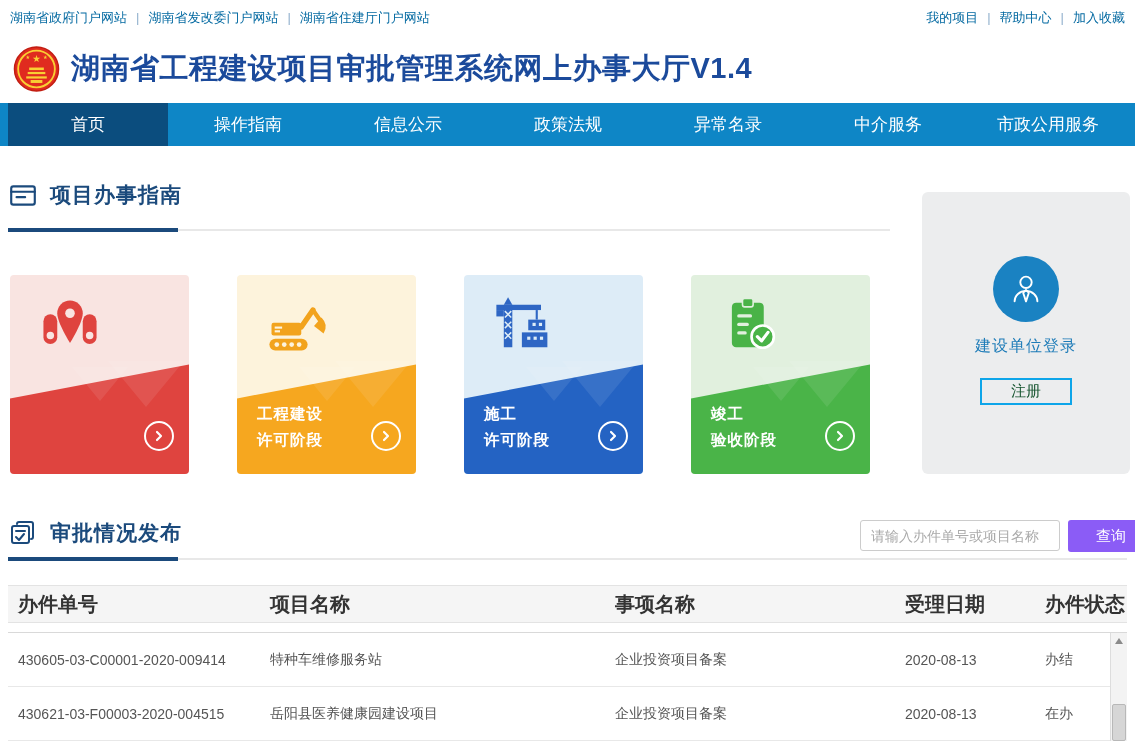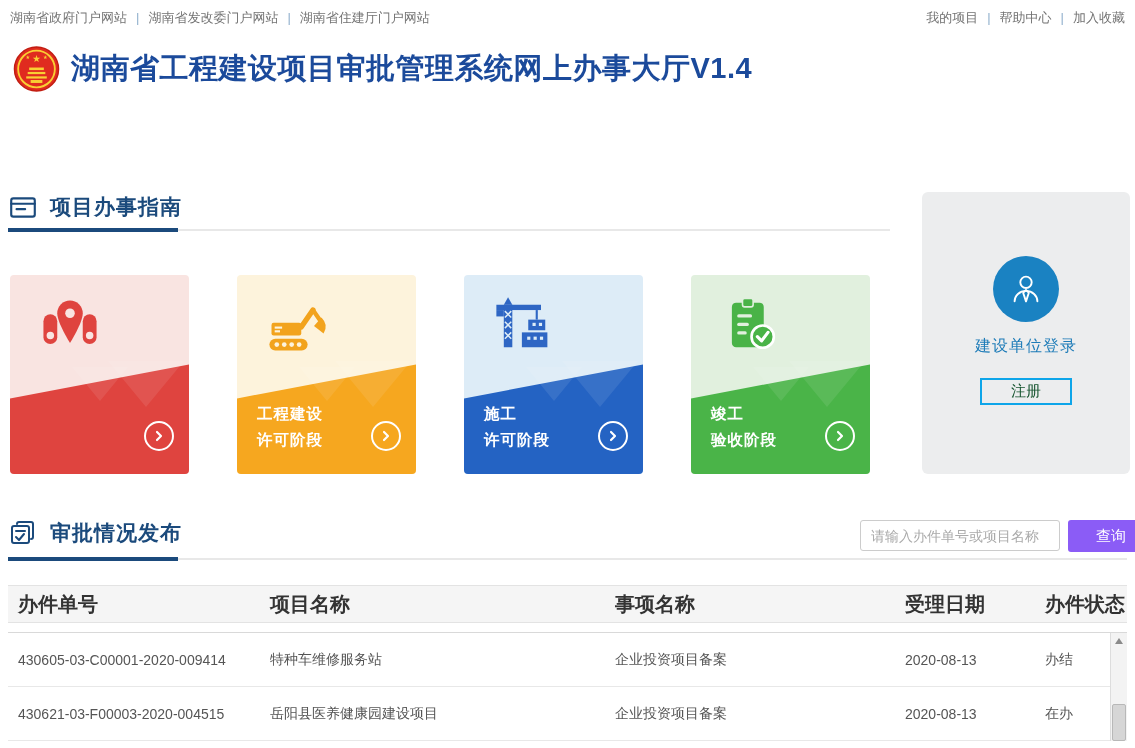--- a/index.html
+++ b/index.html
@@ -2,41 +2,41 @@
 <html><head>
 <meta charset="utf-8">
 <style>
   * { margin:0; padding:0; box-sizing:border-box; }
   body { font-family:"Liberation Sans","DejaVu Sans",sans-serif; background:#fff; }
   #app { position:relative; width:1135px; height:748px; background:#fff; overflow:hidden; }
 
   
   .topbar { position:absolute; top:0; left:0; width:1135px; height:35px; display:flex; justify-content:space-between; align-items:center; padding:0 10px; }
   .toplinks { display:flex; align-items:center; }
-  .toplink { color:#737373; font-size:13px; cursor:pointer; white-space:nowrap; }
+  .toplink { color:#0369a1; font-size:13px; cursor:pointer; white-space:nowrap; }
   .toplink:not(.last)::after { content:"|"; color:#8fafcc; margin:0 9px; }
 
   
   .header { position:absolute; top:35px; left:0; width:1135px; height:68px; display:flex; align-items:center; padding-left:13px; }
   .emblem { width:47px; height:50px; flex:0 0 auto; }
   .site-title { margin-left:11px; font-size:29px; font-weight:bold; color:#1b4a9b; letter-spacing:0.5px; }
 
   
   .nav { position:absolute; top:103px; left:0; width:1135px; height:43px; background:#0e86c6; display:flex; padding-left:8px; }
   .nav-item { width:160px; height:43px; line-height:43px; text-align:center; color:#fff; font-size:17px; cursor:pointer; }
   .nav-item.active { background:#0b4d7e; }
 
   
   .sec-head { position:absolute; left:8px; display:flex; align-items:center; }
   .sec-head .sec-icon { width:30px; height:30px; margin-right:12px; }
   .sec-title { font-size:21px; font-weight:bold; color:#1b4a7c; letter-spacing:1px; }
   .sec-rule { position:absolute; left:8px; height:2px; background:#e8e8e8; }
   .sec-rule::before { content:""; position:absolute; left:0; top:-1px; width:170px; height:4px; background:#1b4a7c; }
 
-  .guide-head { top:192px; }
+  .guide-head { top:180px; }
   .guide-rule { top:229px; width:882px; }
 
   
   .card { position:absolute; top:275px; width:179px; height:199px; border-radius:4px; overflow:hidden; cursor:pointer; }
   .card .card-bottom { position:absolute; inset:0; clip-path:polygon(0 62%, 100% 45%, 100% 100%, 0 100%); }
   .card .chev { position:absolute; width:0; height:0; border-left:28px solid transparent; border-right:28px solid transparent; border-top:34px solid rgba(255,255,255,0.09); }
   .card .chev.c2 { border-left-width:38px; border-right-width:38px; border-top-width:46px; }
   .card-icon { position:absolute; left:26px; top:17px; width:68px; height:68px; }
   .card-label { position:absolute; left:20px; top:126px; color:#fff; font-size:15.5px; font-weight:bold; line-height:26px; letter-spacing:1px; }
   .card-arrow { position:absolute; right:15px; top:146px; width:30px; height:30px; border:2px solid #fff; border-radius:50%; display:flex; align-items:center; justify-content:center; }
@@ -99,20 +99,29 @@
       <text x="20" y="18" font-size="7" fill="#f9cf33" text-anchor="middle">★</text>
       <text x="44" y="18" font-size="7" fill="#f9cf33" text-anchor="middle">★</text>
       <rect x="22" y="30" width="20" height="3.5" fill="#f9cf33"></rect>
       <rect x="20" y="36" width="24" height="3" fill="#f9cf33"></rect>
       <rect x="18" y="42" width="28" height="3" fill="#f9cf33"></rect>
       <rect x="24" y="47" width="16" height="4" fill="#f9cf33"></rect>
     </svg>
     <div class="site-title">湖南省工程建设项目审批管理系统网上办事大厅V1.4</div>
   </div>
 
+  <div class="nav">
+    <div class="nav-item active">首页</div>
+    <div class="nav-item">操作指南</div>
+    <div class="nav-item">信息公示</div>
+    <div class="nav-item">政策法规</div>
+    <div class="nav-item">异常名录</div>
+    <div class="nav-item">中介服务</div>
+    <div class="nav-item">市政公用服务</div>
+  </div>
 
   <div class="sec-head guide-head">
     <svg class="sec-icon" viewBox="0 0 28 28" fill="none" stroke="#1b4a7c" stroke-width="2" stroke-linecap="round">
       <rect x="3" y="6" width="22" height="17" rx="2"></rect>
       <line x1="3" y1="11" x2="25" y2="11"></line>
       <line x1="8" y1="16" x2="16" y2="16"></line>
     </svg>
     <span class="sec-title">项目办事指南</span>
   </div>
   <div class="sec-rule guide-rule"></div>

